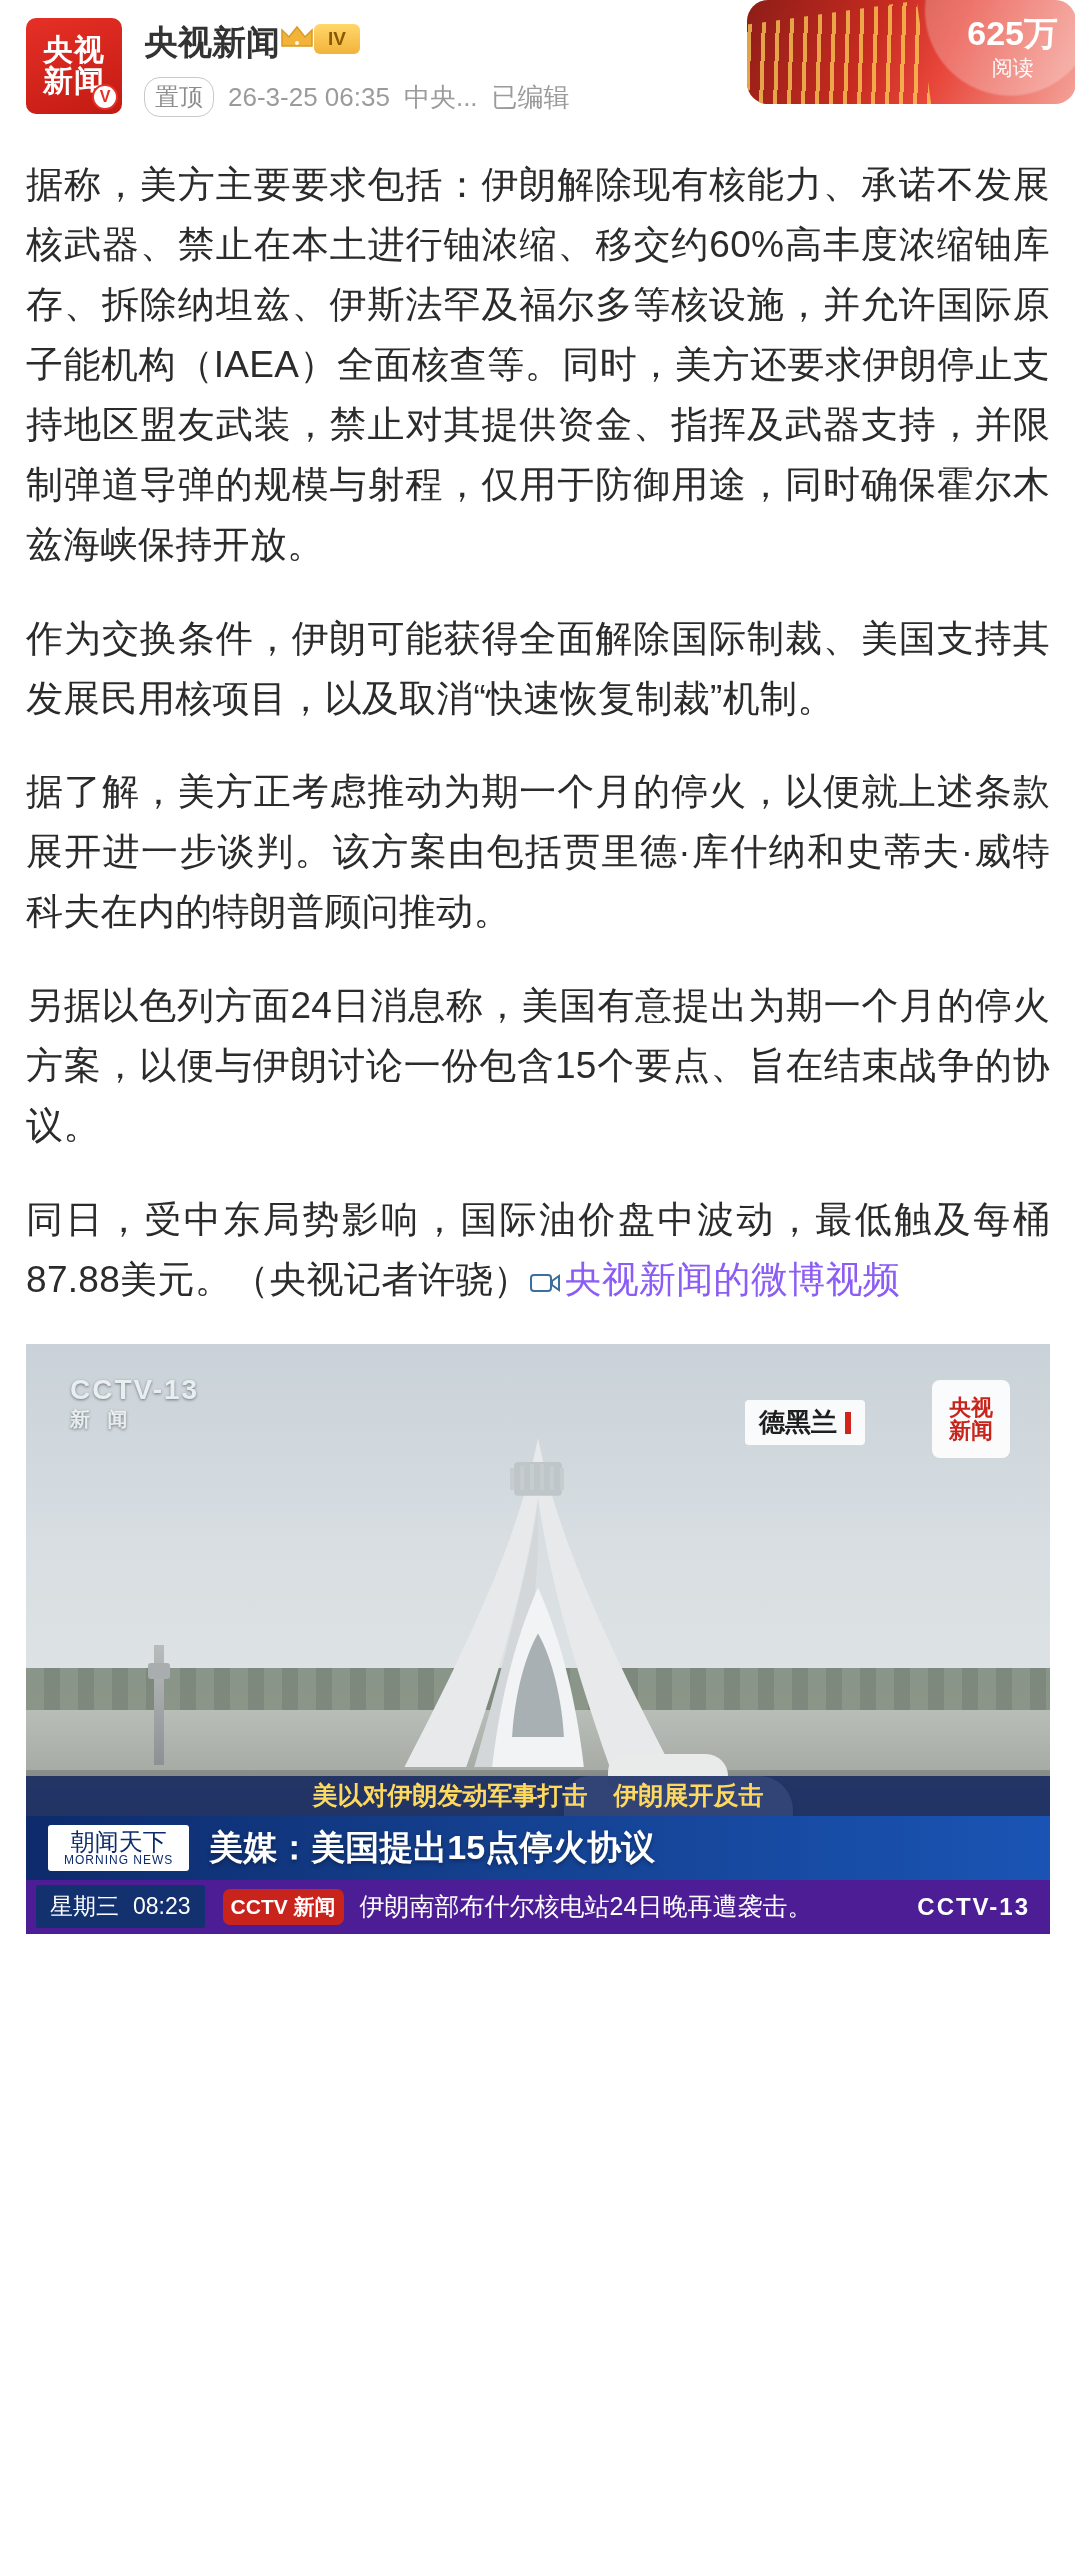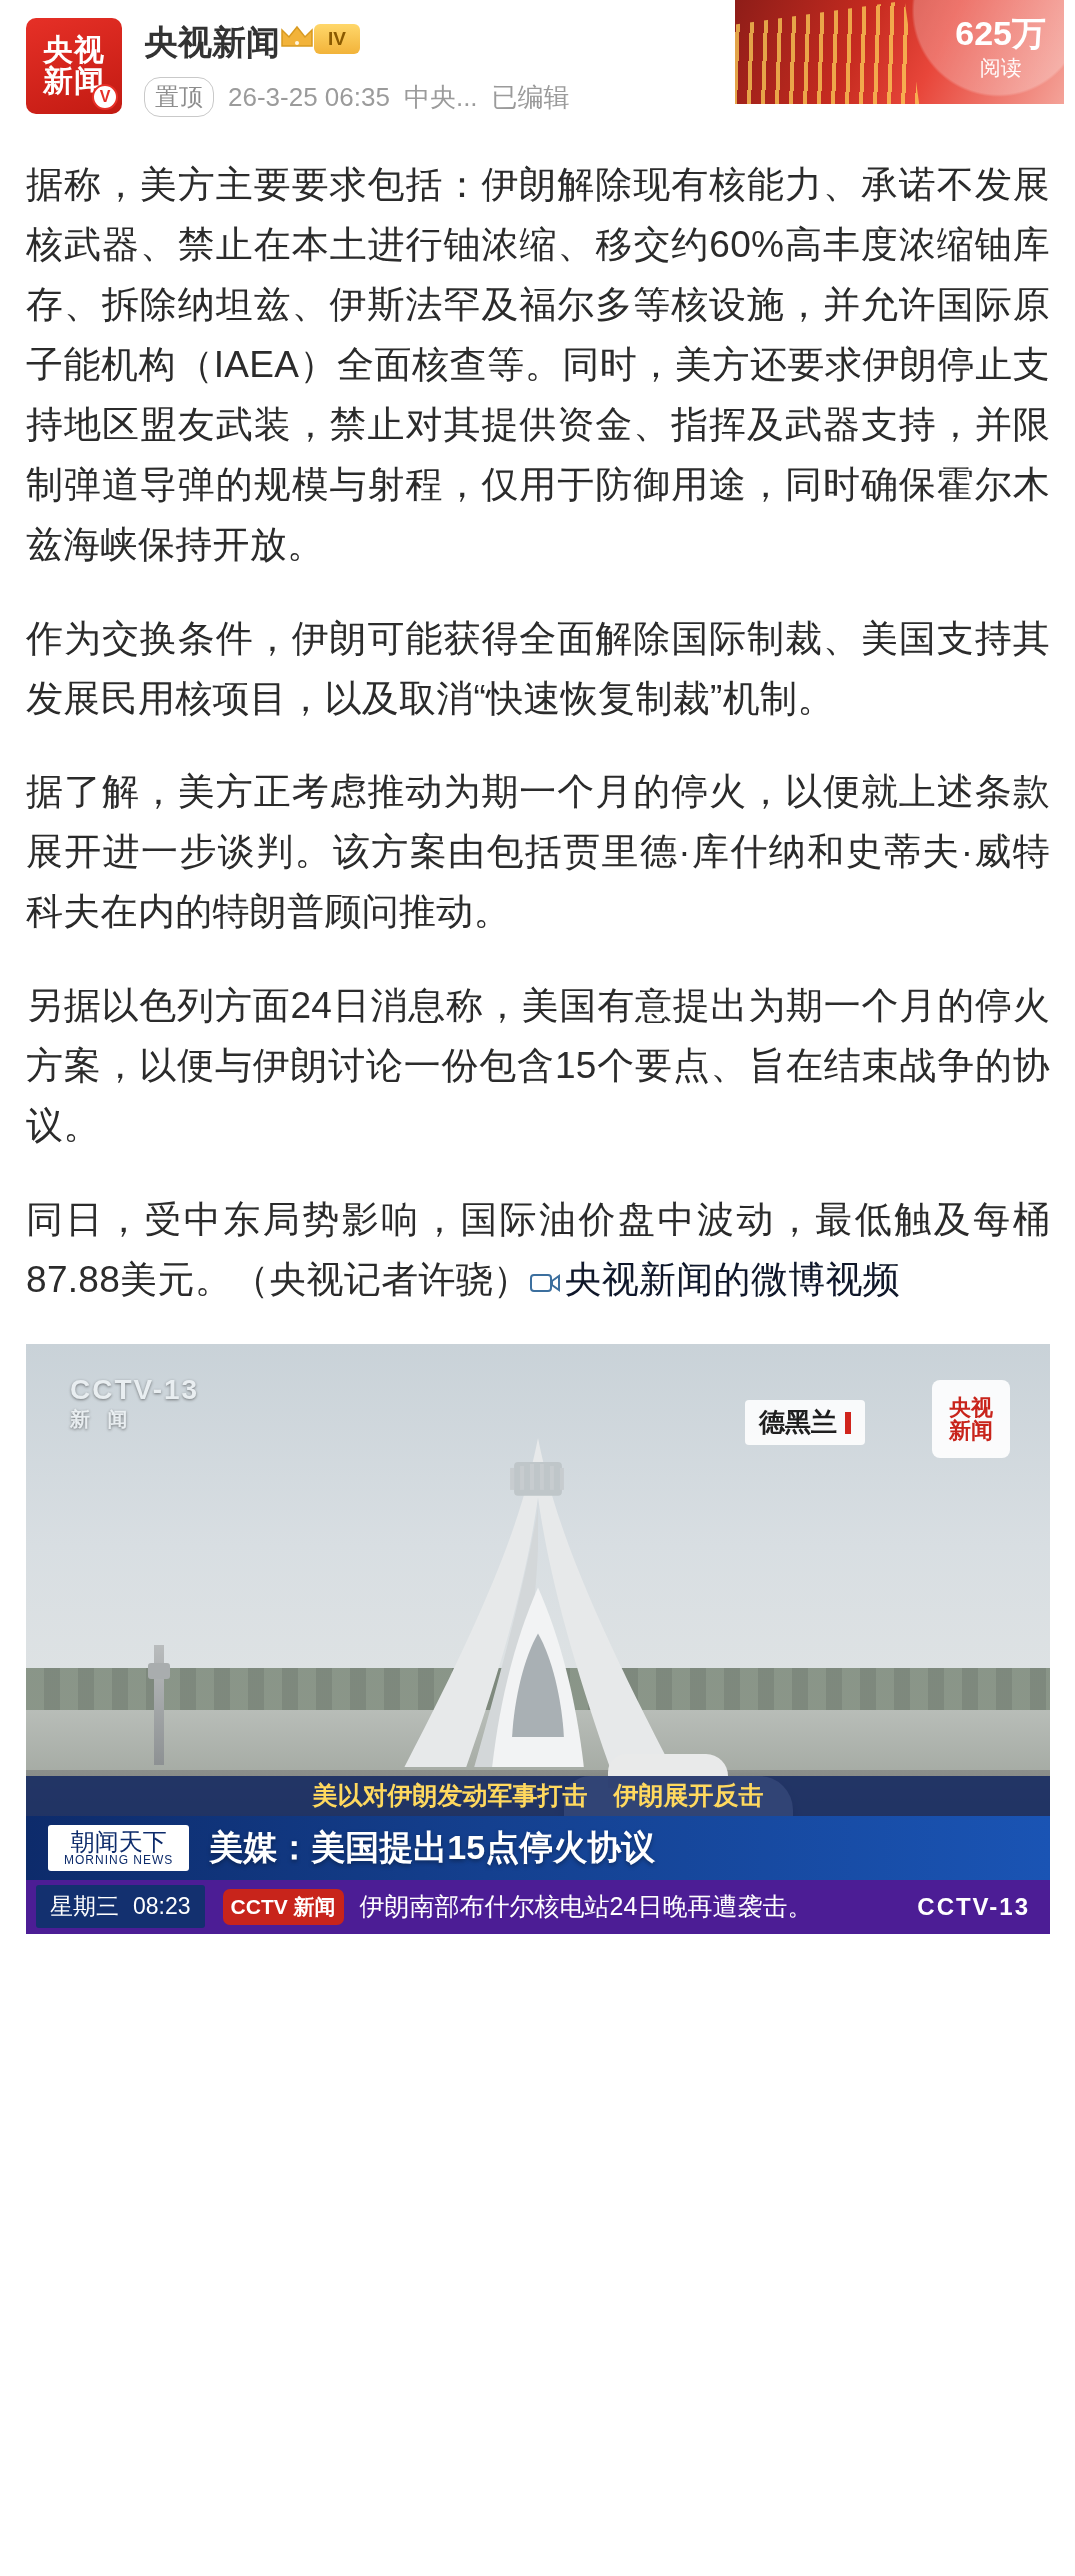--- a/index.html
+++ b/index.html
@@ -61,24 +61,25 @@
     font-size: 26px; color: #9b9b9b;
   }
   .pin-tag {
     display: inline-flex; align-items: center; justify-content: center;
     padding: 3px 10px; border: 1px solid #c9c9c9; border-radius: 16px;
     color: #8d8d8d; font-size: 24px;
   }
 
   
   .read-wrap {
-    position: absolute; top: 0; right: 12px;
+    position: absolute; top: 0; right: 0;
     width: 329px; height: 104px;
     overflow: hidden;
     border-bottom-left-radius: 0;
+    border-radius: 21px;
   }
   .read-bg {
     position: absolute; inset: 0;
     background:
       radial-gradient(circle at 80% 10%, rgba(255,255,255,.25) 0 30%, transparent 31%),
       linear-gradient(115deg, #8e1d18 0%, #c62b20 38%, #e8463a 60%, #f4a399 100%);
   }
   .read-bg:after {
     content: ""; position: absolute; left: -20px; bottom: -30px;
     width: 199px; height: 120px;
@@ -96,21 +97,21 @@
   
   .content {
     padding: 6px 26px 0 26px;
     font-size: 37px;
     line-height: 1.62;
     color: #2b2b2b;
     letter-spacing: 0.3px;
   }
   .content p { margin: 0 0 34px 0; text-align: justify; }
   .topic { color: #3c6f9e; }
-  .vlink { color: #0f172a; }
+  .vlink { color: #8b5cf6; }
   .video-icon {
     display: inline-block;
     width: 30px; height: 22px;
     vertical-align: -2px; margin-right: 4px;
   }
 
   
   .video-card {
     margin: 10px 26px 0 26px;
     width: 1024px;

